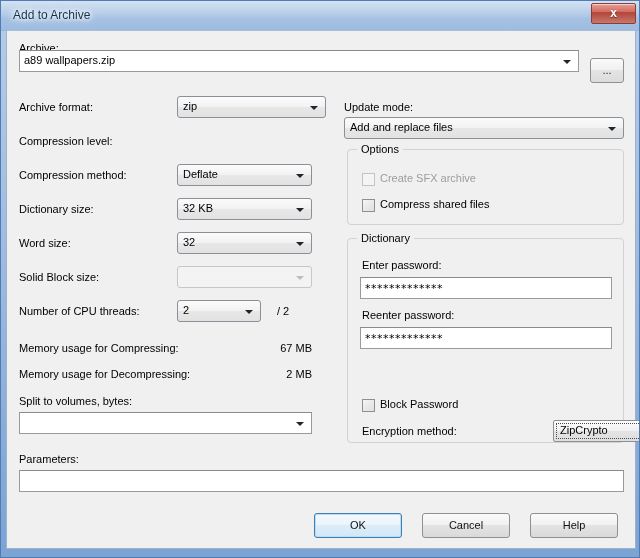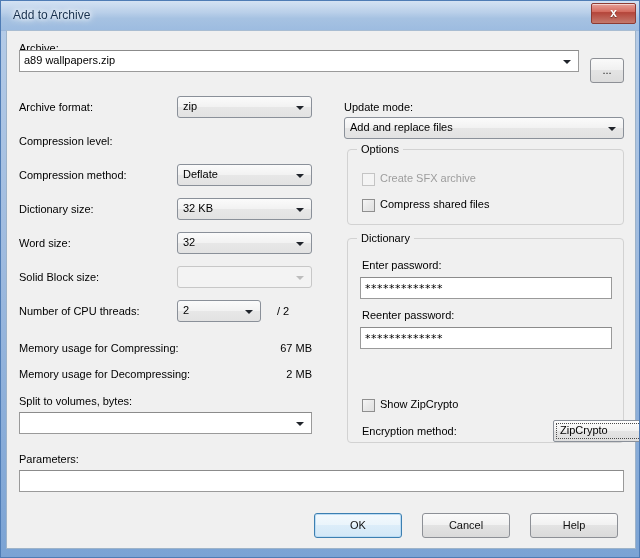--- a/index.html
+++ b/index.html
@@ -318,21 +318,21 @@
   <div id="client">
 
     <div class="lbl" style="left:12px; top:11px;">Archive:</div>
     <div class="combo-edit" style="left:12px; top:19px; width:560px;">
       <div class="ctext">a89 wallpapers.zip</div>
       <div class="arrow"></div>
     </div>
     <div class="smallbtn" style="left:583px; top:27px; width:34px; height:25px; line-height:22px;">...</div>
 
     <div class="lbl" style="left:12px; top:70px;">Archive format:</div>
-    <div class="combo" style="left:170px; top:65px; width:135px;">
+    <div class="combo" style="left:170px; top:65px; width:149px;">
       <div class="ctext">zip</div>
       <div class="arrow"></div>
     </div>
 
     <div class="lbl" style="left:12px; top:104px;">Compression level:</div>
 
     <div class="lbl" style="left:12px; top:138px;">Compression method:</div>
     <div class="combo" style="left:170px; top:133px; width:135px;">
       <div class="ctext">Deflate</div>
       <div class="arrow"></div>
@@ -400,21 +400,21 @@
       <div class="group-title">Dictionary</div>
 
       <div class="lbl" style="left:14px; top:20px;">Enter password:</div>
       <div class="textbox pwd" style="left:12px; top:38px; width:252px; height:22px;">*************</div>
 
       <div class="lbl" style="left:14px; top:70px;">Reenter password:</div>
       <div class="textbox pwd" style="left:12px; top:88px; width:252px; height:22px;">*************</div>
 
       <div class="checkrow" style="left:14px; top:159px;">
         <div class="checkbox"></div>
-        <div class="ctxt">Show ZipCrypto</div>
+        <div class="ctxt">Block Password</div>
       </div>
 
       <div class="lbl" style="left:14px; top:186px;">Encryption method:</div>
       <div class="combo-classic" style="left:160px; top:181px; width:117px;">
         <div class="focusbox"></div>
         <div class="ctext">ZipCrypto</div>
         <div class="btn"></div>
         <div class="arrow"></div>
       </div>
     </div>

